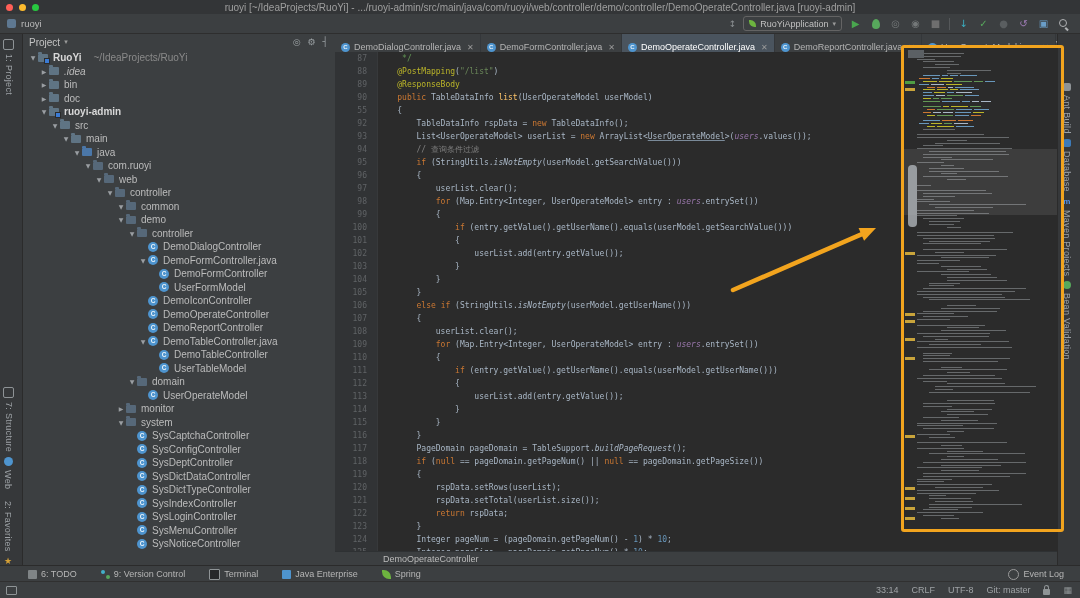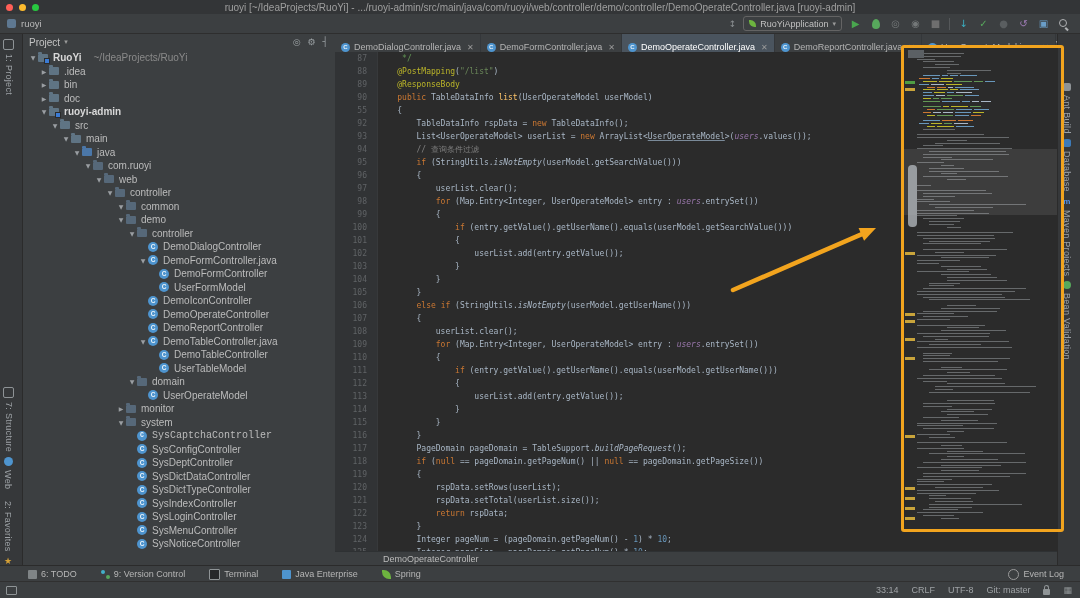--- a/index.html
+++ b/index.html
@@ -192,21 +192,21 @@
         <span data-name="hide-panel-icon">┤</span>
       </span>
     </div>
     <div id="tree" data-name="project-tree">
         <div class="trow" data-name="tree-item-ruoyi" style="padding-left: 6px;">
           <span class="exp" data-name="expander-icon">▼</span>
           <span class="fi mod" data-name="project-icon"></span>
           <span class="tlabel bold" data-name="tree-item-label">RuoYi</span>
           <span class="tpath" data-name="tree-item-path">~/IdeaProjects/RuoYi</span>
         </div>
-        <div class="trow" data-name="tree-item--idea" style="padding-left: 17px;">
+        <div class="trow" data-name="tree-item--idea" style="padding-left: 17px; font-style: italic;">
           <span class="exp" data-name="expander-icon">▶</span>
           <span class="fi" data-name="folder-icon"></span>
           <span class="tlabel" data-name="tree-item-label">.idea</span>
         </div>
         <div class="trow" data-name="tree-item-bin" style="padding-left: 17px;">
           <span class="exp" data-name="expander-icon">▶</span>
           <span class="fi" data-name="folder-icon"></span>
           <span class="tlabel" data-name="tree-item-label">bin</span>
         </div>
         <div class="trow" data-name="tree-item-doc" style="padding-left: 17px;">
@@ -327,21 +327,21 @@
         <div class="trow" data-name="tree-item-monitor" style="padding-left: 94px;">
           <span class="exp" data-name="expander-icon">▶</span>
           <span class="fi pkg" data-name="package-icon"></span>
           <span class="tlabel" data-name="tree-item-label">monitor</span>
         </div>
         <div class="trow" data-name="tree-item-system" style="padding-left: 94px;">
           <span class="exp" data-name="expander-icon">▼</span>
           <span class="fi pkg" data-name="package-icon"></span>
           <span class="tlabel" data-name="tree-item-label">system</span>
         </div>
-        <div class="trow" data-name="tree-item-syscaptchacontroller" style="padding-left: 105px; font-family: Liberation Mono, monospace;">
+        <div class="trow" data-name="tree-item-syscaptchacontroller" style="padding-left: 105px;">
           <span class="exp" data-name="expander-spacer"></span>
           <span class="ci" data-name="class-icon">C</span>
           <span class="tlabel" data-name="tree-item-label">SysCaptchaController</span>
         </div>
         <div class="trow" data-name="tree-item-sysconfigcontroller" style="padding-left: 105px;">
           <span class="exp" data-name="expander-spacer"></span>
           <span class="ci" data-name="class-icon">C</span>
           <span class="tlabel" data-name="tree-item-label">SysConfigController</span>
         </div>
         <div class="trow" data-name="tree-item-sysdeptcontroller" style="padding-left: 105px;">

